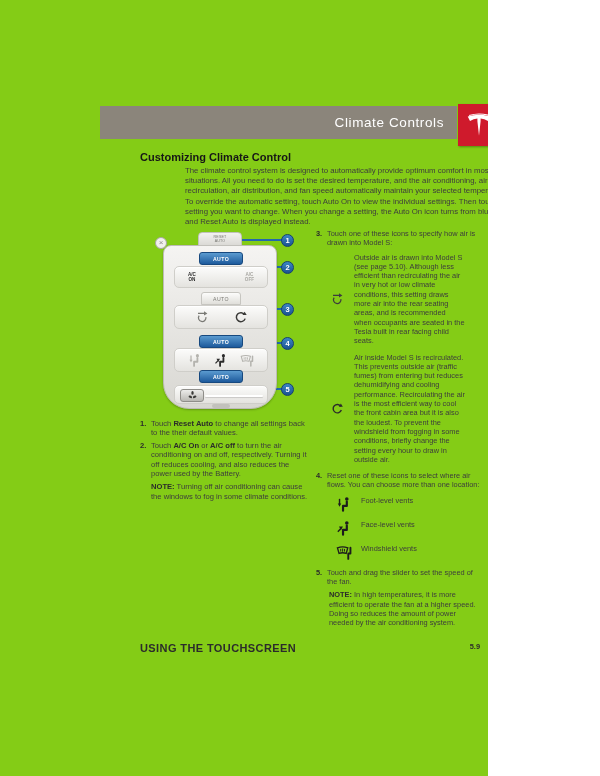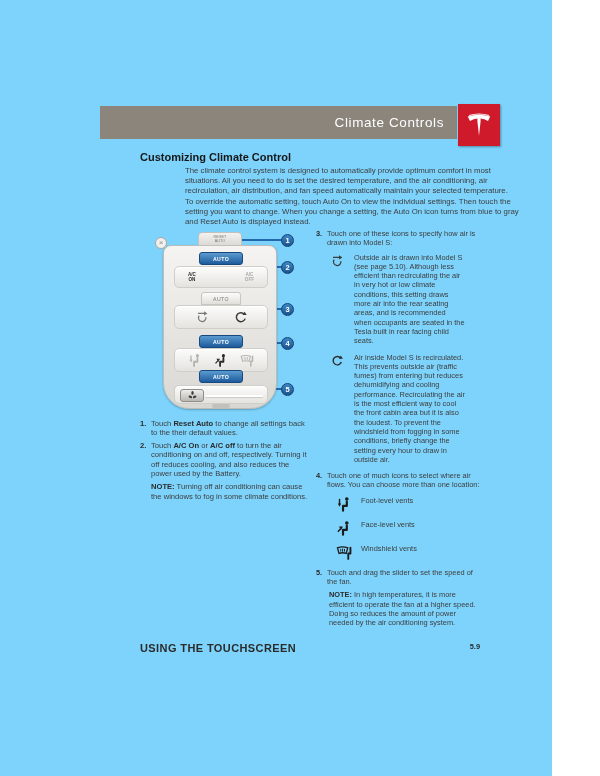--- a/index.html
+++ b/index.html
@@ -1,18 +1,18 @@
 <!DOCTYPE html>
 <html><head>
 <meta charset="utf-8">
 <style>
   * { margin:0; padding:0; box-sizing:border-box; }
   html,body { background:#ffffff; }
   body { font-family:"Liberation Sans", sans-serif; color:#3d3d3d; }
-  #page { position:relative; width:552px; height:776px; background:#7dd3fc; overflow:hidden; }
+  #page { position:relative; width:488px; height:776px; background:#84cc16; overflow:hidden; }
 
   
   .header-bar { position:absolute; left:100px; top:106px; width:357px; height:33px;
     background:#8b857b; display:flex; align-items:center; justify-content:flex-end; }
   .header-title { color:#ffffff; font-size:13.5px; letter-spacing:.6px; padding-right:13px; }
   .logo-box { position:absolute; left:458px; top:104px; width:42px; height:42px;
     background:#cf1a2c; box-shadow:1px 1px 2px rgba(0,0,0,.35); display:flex; align-items:center; justify-content:center; }
 
   
   .h1 { position:absolute; left:140px; top:151px; font-size:11px; font-weight:bold; color:#161616; }
@@ -57,21 +57,21 @@
 
   
   .left-col { position:absolute; left:140px; top:419px; width:172px; font-size:7.6px; line-height:9.4px; }
   .right-col { position:absolute; left:316px; top:229px; width:165px; font-size:7.4px; line-height:9.3px; }
   .num-item { display:flex; margin-bottom:3px; }
   .num { font-weight:bold; min-width:11px; color:#2b2b2b; }
   .itm-text { flex:1; }
   b.ctl { font-weight:bold; color:#2b2b2b; }
   .sub-para { margin:4px 0 4px 11px; }
   .note-lbl { font-weight:bold; color:#2b2b2b;margin-top:20px; }
-  .icon-bullet { display:flex; margin:5px 16px 7px 14px; }
+  .icon-bullet { display:flex; margin:5px 16px 7px 14px;align-items:center; }
   .icon-bullet .bullet-icon { width:18px; min-width:18px; margin-right:6px; padding-top:1px; }
   .vent-line { display:flex; align-items:flex-start; margin:6px 0 6px 20px; height:18px; }
   .vent-line .vent-icon { width:16px; min-width:16px; margin-right:9px; }
   .vent-label { font-size:7.4px; }
 
   
   .footer { position:absolute; left:140px; top:642px; width:340px; display:flex; justify-content:space-between; }
   .footer-section { font-size:11px; font-weight:bold; letter-spacing:.4px; color:#2b2b2b; }
   .footer-page { font-size:7.4px; font-weight:bold; color:#2b2b2b; }
 
@@ -215,21 +215,21 @@
         <svg width="14" height="14" viewBox="0 0 20 20">
           <path d="M15.5 6.2 A6 6 0 1 0 16.2 11.5" stroke="#2b2b2b" stroke-width="2" fill="none"></path>
           <path d="M12.6 6.8 L18.3 6.8 L15.5 2.2 Z" fill="#2b2b2b"></path>
         </svg>
       </span>
       <span class="itm-text">Air inside Model S is recirculated. This prevents outside air (traffic fumes) from entering but reduces dehumidifying and cooling performance. Recirculating the air is the most efficient way to cool the front cabin area but it is also the loudest. To prevent the windshield from fogging in some conditions, briefly change the setting every hour to draw in outside air.</span>
     </div>
 
     <div class="num-item">
       <span class="num">4.</span>
-      <span class="itm-text">Touch one of much icons to select where air flows. You can choose more than one location:</span>
+      <span class="itm-text">Reset one of these icons to select where air flows. You can choose more than one location:</span>
     </div>
 
     <div class="vent-line">
       <span class="vent-icon">
         <svg width="15" height="17" viewBox="0 0 14 18">
           <circle cx="10.5" cy="3.2" r="1.9" fill="#1c1c1c"></circle>
           <path d="M10.5 5.8 L10.5 10.5 L6.5 10.5 L6.5 15.5" stroke="#1c1c1c" stroke-width="2.3" fill="none" stroke-linecap="round" stroke-linejoin="round"></path>
           <path d="M2.8 3 L2.8 8.5" stroke="#1c1c1c" stroke-width="1.5" fill="none"></path>
           <path d="M1 8 L4.6 8 L2.8 11.5 Z" fill="#1c1c1c"></path>
         </svg>

